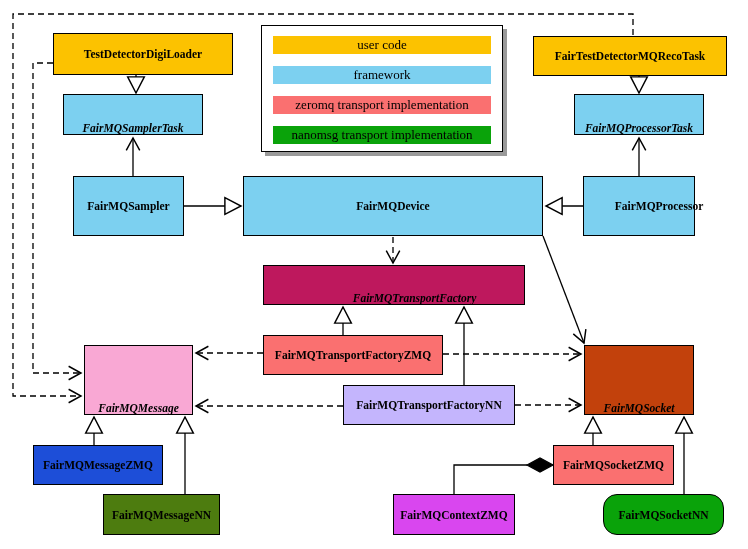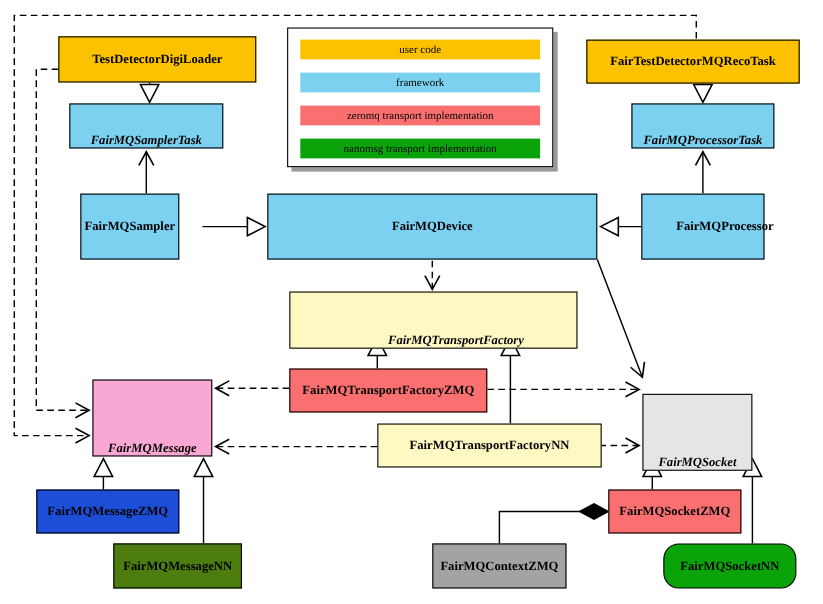--- a/index.html
+++ b/index.html
@@ -23,21 +23,21 @@
   .node.abstract{font-style:italic;align-items:flex-end;}
   #legend{
     position:absolute;left:261px;top:25px;width:242px;height:127px;
     box-sizing:border-box;border:1.5px solid #000;background:#fff;
     box-shadow:4px 4px 0 0 #9a9a9a;
     z-index:2;padding:10px 11px 0 11px;
   }
   .legend-row{
     box-sizing:border-box;height:18px;margin-bottom:12px;
     display:flex;align-items:center;justify-content:center;
-    font-size:10px;color:#000;white-space:nowrap;
+    font-size:13px;color:#000;white-space:nowrap;
   }
 </style>
 </head>
 <body>
 
 <div id="canvas">
 
   <svg id="edges" width="748" height="549" viewBox="0 0 748 549" fill="none" stroke="#000" stroke-width="1.3">
     <defs>
       <marker id="mTri" viewBox="0 0 18 18" refX="16" refY="9" markerWidth="20" markerHeight="20" markerUnits="userSpaceOnUse" orient="auto">
@@ -77,57 +77,57 @@
     <polygon points="527,465 540,458 553,465 540,472" fill="#000"></polygon>
   </svg>
 
   <div id="nodes">
       <div class="node" style="left: 53px; top: 33px; width: 180px; height: 42px; background: rgb(252, 194, 0);">
         <span>TestDetectorDigiLoader</span>
       </div>
       <div class="node abstract" style="left: 63px; top: 94px; width: 140px; height: 41px; background: rgb(124, 208, 240);">
         <span>FairMQSamplerTask</span>
       </div>
-      <div class="node" style="left: 73px; top: 176px; width: 90px; height: 60px; background: rgb(124, 208, 240); text-align: center;">
+      <div class="node" style="left: 73px; top: 176px; width: 111px; height: 60px; background: rgb(124, 208, 240); text-align: center;">
         <span>FairMQSampler</span>
       </div>
       <div class="node" style="left: 243px; top: 176px; width: 300px; height: 60px; background: rgb(124, 208, 240);">
         <span>FairMQDevice</span>
       </div>
       <div class="node" style="left: 583px; top: 176px; width: 112px; height: 60px; background: rgb(124, 208, 240); padding-left: 40px;">
         <span>FairMQProcessor</span>
       </div>
       <div class="node abstract" style="left: 574px; top: 94px; width: 130px; height: 41px; background: rgb(124, 208, 240);">
         <span>FairMQProcessorTask</span>
       </div>
       <div class="node" style="left: 533px; top: 36px; width: 194px; height: 40px; background: rgb(252, 194, 0);">
         <span>FairTestDetectorMQRecoTask</span>
       </div>
-      <div class="node abstract" style="left: 263px; top: 265px; width: 262px; height: 52px; background: #fef9c3; padding-left: 41px;">
+      <div class="node abstract" style="left: 263px; top: 265px; width: 262px; height: 40px; background: #be185d; padding-left: 41px;">
         <span>FairMQTransportFactory</span>
       </div>
       <div class="node" style="left: 263px; top: 335px; width: 180px; height: 40px; background: rgb(250, 112, 112);">
         <span>FairMQTransportFactoryZMQ</span>
       </div>
-      <div class="node" style="left: 343px; top: 385px; width: 204px; height: 40px; background: #fef9c3;">
+      <div class="node" style="left: 343px; top: 385px; width: 172px; height: 40px; background: #c4b5fd;">
         <span>FairMQTransportFactoryNN</span>
       </div>
       <div class="node abstract" style="left: 84px; top: 345px; width: 109px; height: 70px; background: #f9a8d4;">
         <span>FairMQMessage</span>
       </div>
-      <div class="node abstract" style="left: 584px; top: 358px; width: 100px; height: 70px; background: #e5e5e5;">
+      <div class="node abstract" style="left: 584px; top: 345px; width: 110px; height: 70px; background: #c2410c;">
         <span>FairMQSocket</span>
       </div>
       <div class="node" style="left: 33px; top: 445px; width: 130px; height: 40px; background: #1d4ed8;">
         <span>FairMQMessageZMQ</span>
       </div>
       <div class="node" style="left: 103px; top: 494px; width: 117px; height: 41px; background: #4d7c0f;">
         <span>FairMQMessageNN</span>
       </div>
-      <div class="node" style="left: 393px; top: 494px; width: 122px; height: 41px; background: #a3a3a3;">
+      <div class="node" style="left: 393px; top: 494px; width: 122px; height: 41px; background: #d946ef;">
         <span>FairMQContextZMQ</span>
       </div>
       <div class="node" style="left: 553px; top: 445px; width: 121px; height: 40px; background: rgb(250, 112, 112);">
         <span>FairMQSocketZMQ</span>
       </div>
       <div class="node" style="left: 603px; top: 494px; width: 121px; height: 41px; background: rgb(10, 163, 10); border-radius: 14px;">
         <span>FairMQSocketNN</span>
       </div>
     </div>
 

